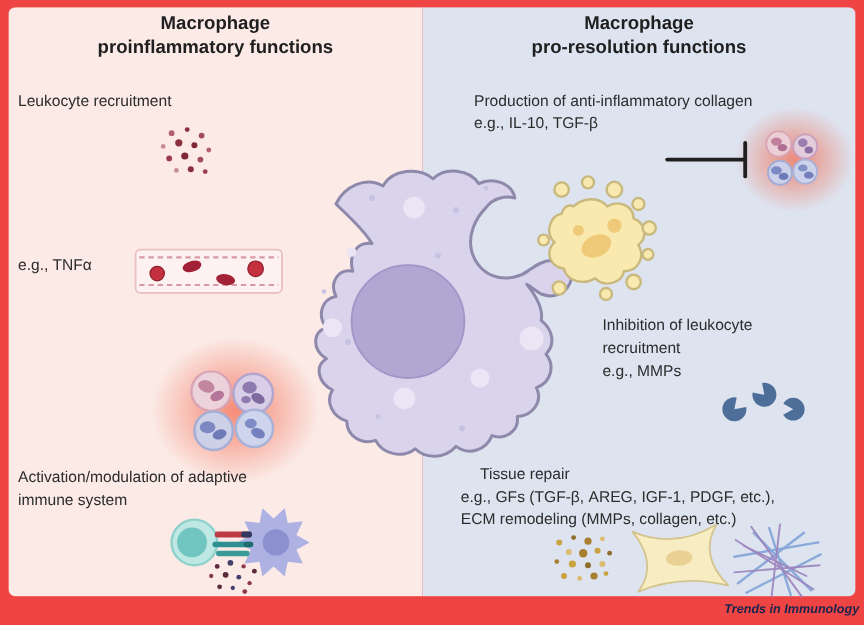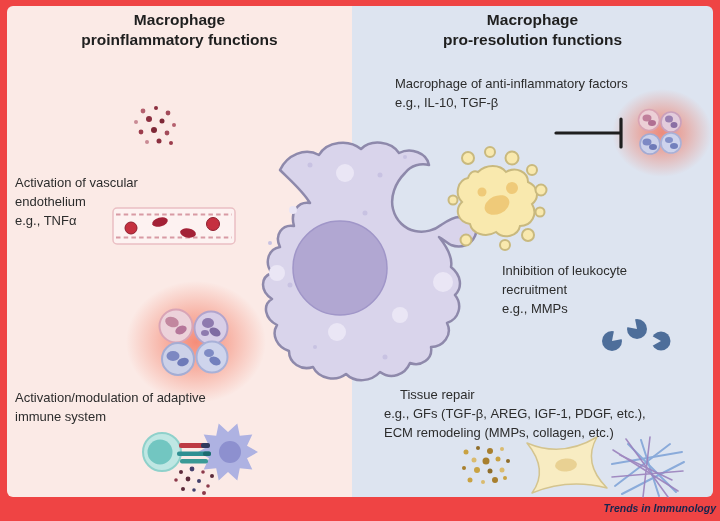--- a/index.html
+++ b/index.html
@@ -235,27 +235,26 @@
         <line x1="620" y1="455" x2="672" y2="480"></line>
       </g>
     </g>
   </svg>
 
   <div class="title l">Macrophage
 proinflammatory functions</div>
   <div class="title r">Macrophage
 pro-resolution functions</div>
 
-  <div class="txt" style="left:15px;top:173px">Activation of vascular
-endothelium</div>
+  <div class="txt" style="left:15px;top:74px">Leukocyte recruitment</div>
   <div class="txt" style="left:15px;top:211px">e.g., TNFα</div>
   <div class="txt" style="left:15px;top:388px">Activation/modulation of adaptive
 immune system</div>
 
-  <div class="txt" style="left:395px;top:74px">Macrophage of anti-inflammatory factors</div>
+  <div class="txt" style="left:395px;top:74px">Production of anti-inflammatory collagen</div>
   <div class="txt" style="left:395px;top:93px">e.g., IL-10, TGF-β</div>
   <div class="txt" style="left:502px;top:261px">Inhibition of leukocyte
 recruitment</div>
   <div class="txt" style="left:502px;top:299px">e.g., MMPs</div>
   <div class="txt" style="left:400px;top:385px">Tissue repair</div>
   <div class="txt" style="left:384px;top:404px">e.g., GFs (TGF-β, AREG, IGF-1, PDGF, etc.),
 ECM remodeling (MMPs, collagen, etc.)</div>
 
   <div class="footer">Trends in Immunology</div>
 </div>

